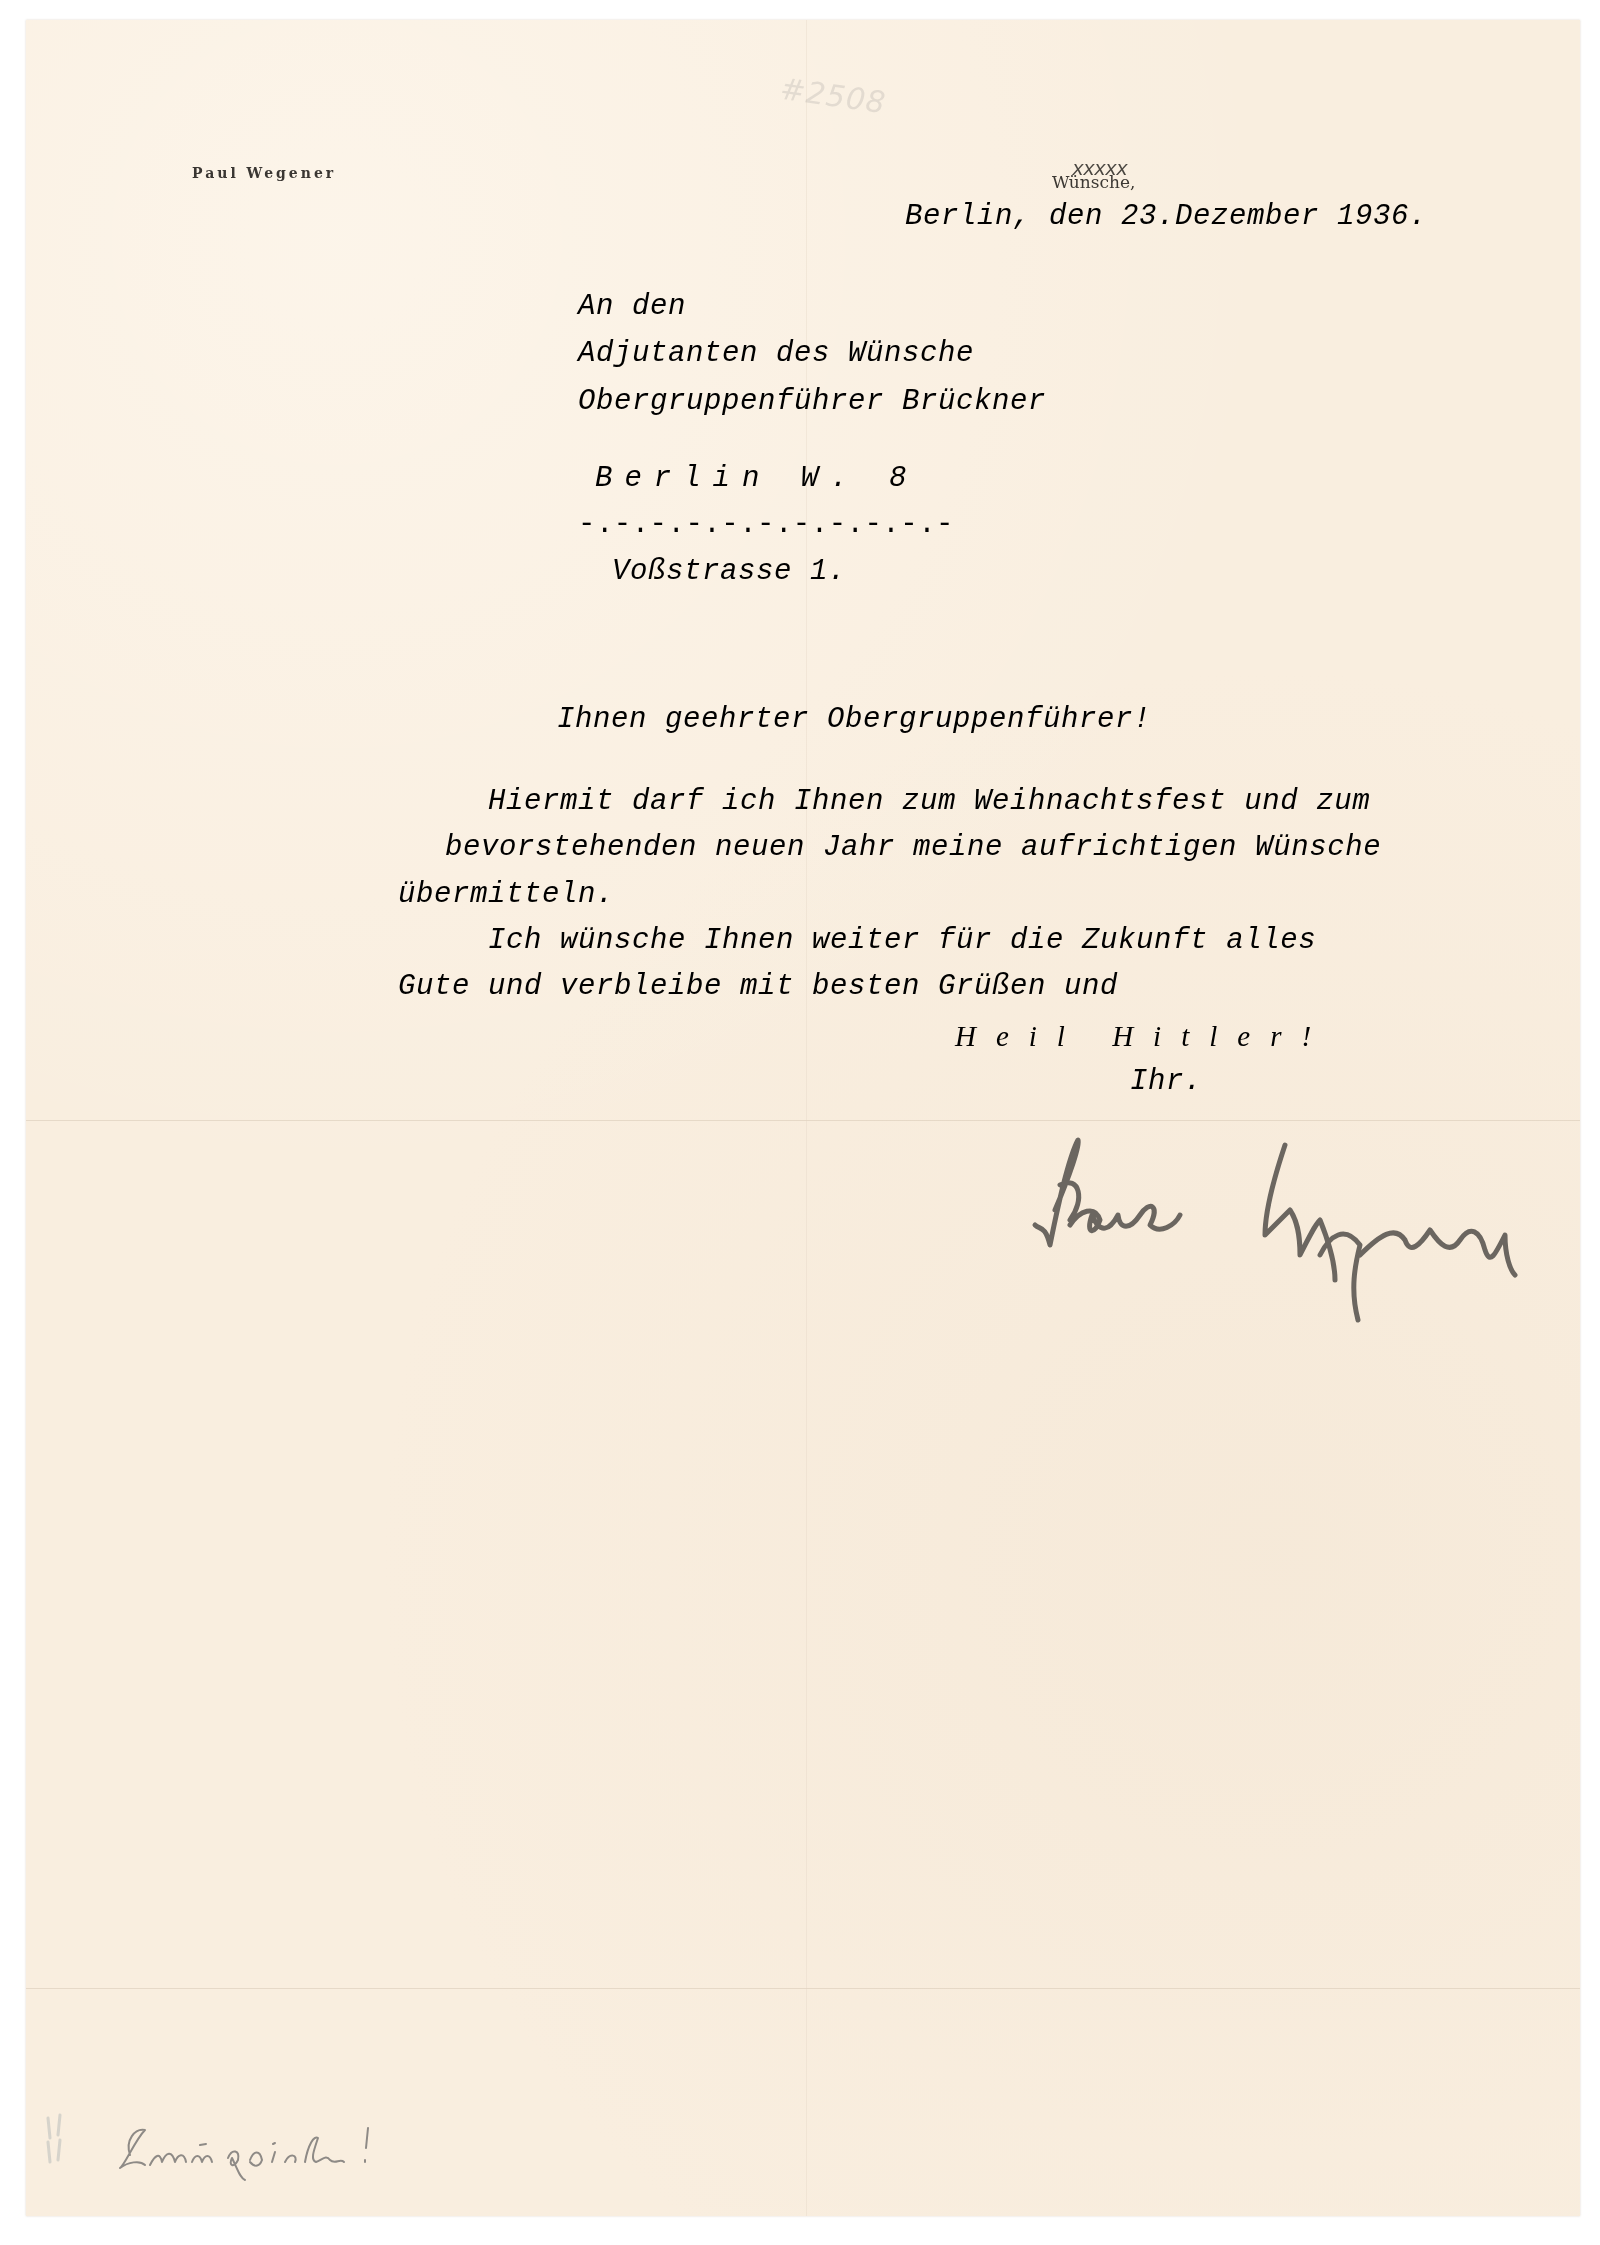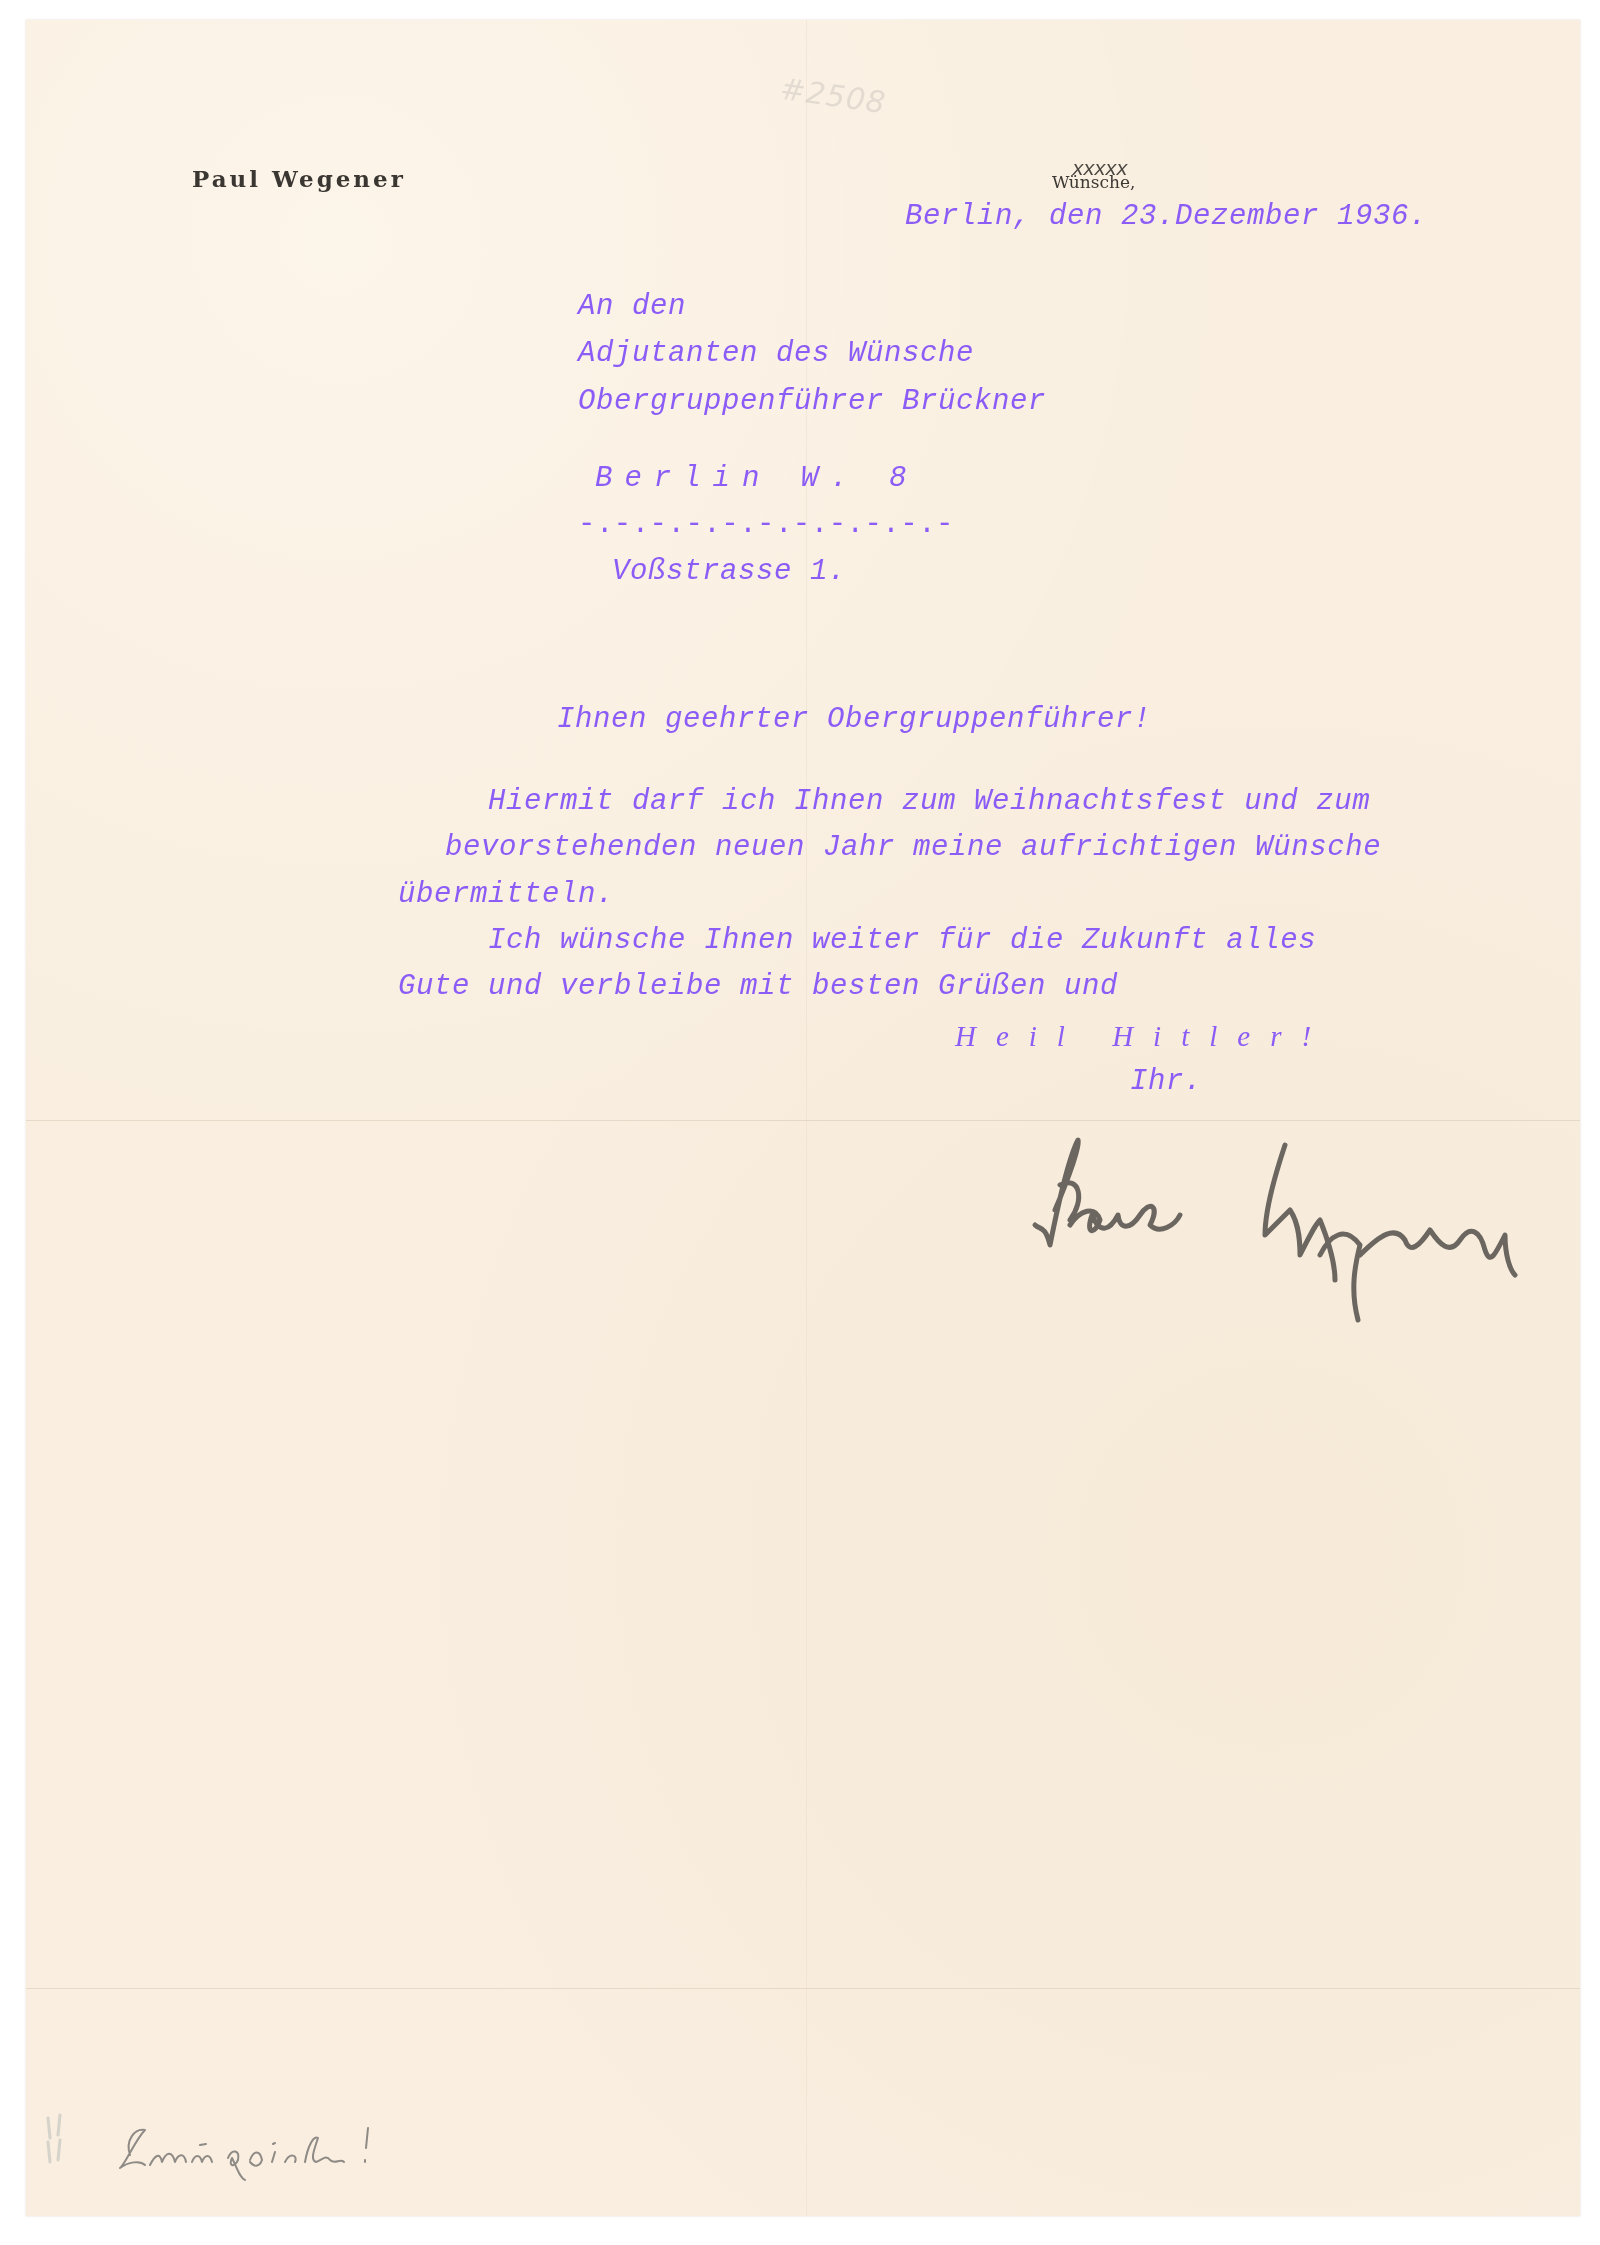--- a/index.html
+++ b/index.html
@@ -10,24 +10,24 @@
   .paper {
     position:absolute; left:26px; top:20px; width:1554px; height:2196px;
     background:#f9eedf;
     background-image:
       radial-gradient(circle at 20% 10%, rgba(255,250,242,0.55), rgba(255,250,242,0) 40%),
       radial-gradient(circle at 80% 70%, rgba(240,225,205,0.35), rgba(240,225,205,0) 45%);
     box-shadow: 0 0 2px rgba(160,140,110,0.35);
   }
   .fold-h { position:absolute; left:0; right:0; height:1px; background:rgba(215,200,180,0.55); }
   .fold-v { position:absolute; top:0; bottom:0; width:1px; background:rgba(225,212,195,0.35); }
-  .t { position:absolute; white-space:pre; color:#8b5cf6; font-style:italic; font-size:29px; letter-spacing:0.6px; }
+  .t { position:absolute; white-space:pre; color:#000000; font-style:italic; font-size:29px; letter-spacing:0.6px; }
   .letterhead {
     position:absolute; left:192px; top:165px; font-family:"DejaVu Serif", serif; font-weight:bold;
-    font-size:23px; letter-spacing:3px; color:#3a3632;
+    font-size:14px; letter-spacing:3px; color:#3a3632;
   }
   .strike-x { position:absolute; left:1048px; top:158px; font-size:20px; color:#4a4640; letter-spacing:-1px; font-style:italic;margin-left:24px; }
   .munchen {
     position:absolute; left:1052px; top:172px; font-family:"DejaVu Serif", serif; font-size:17px;
     color:#3c3833; letter-spacing:0;
   }
   .spaced { letter-spacing:12px; }
   .wide { letter-spacing:20px;font-family:Liberation Serif, serif; }
   .archive-mark {
     position:absolute; left:780px; top:78px; font-family:"DejaVu Sans", sans-serif; font-size:30px;

